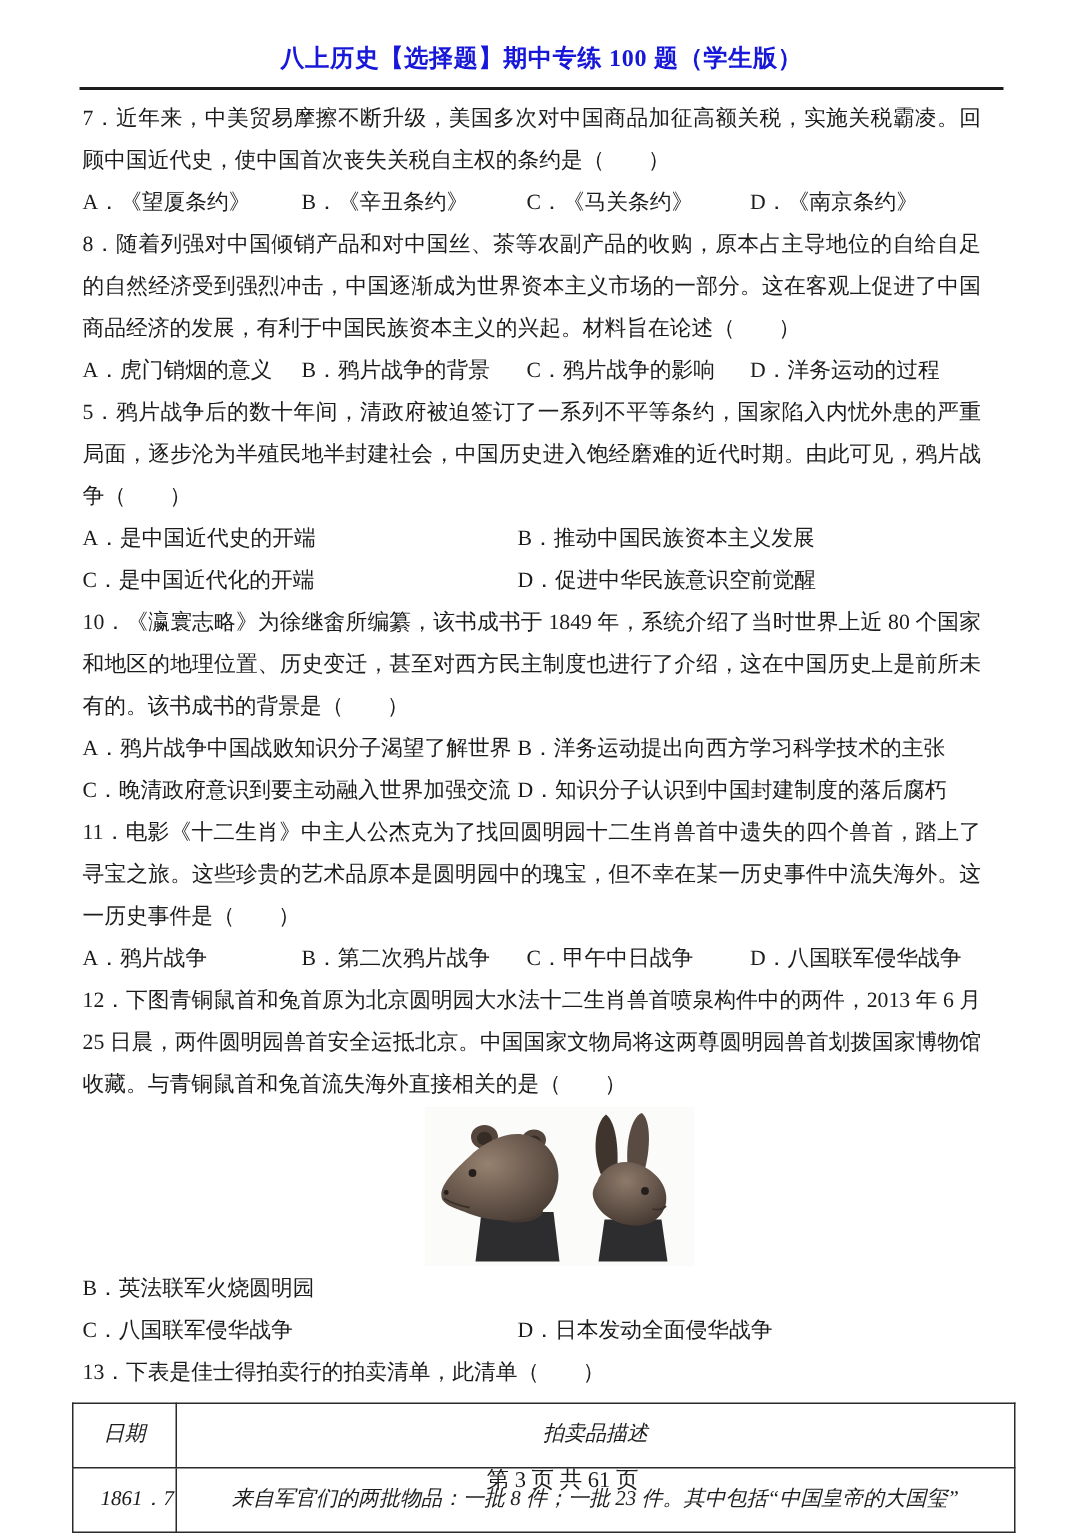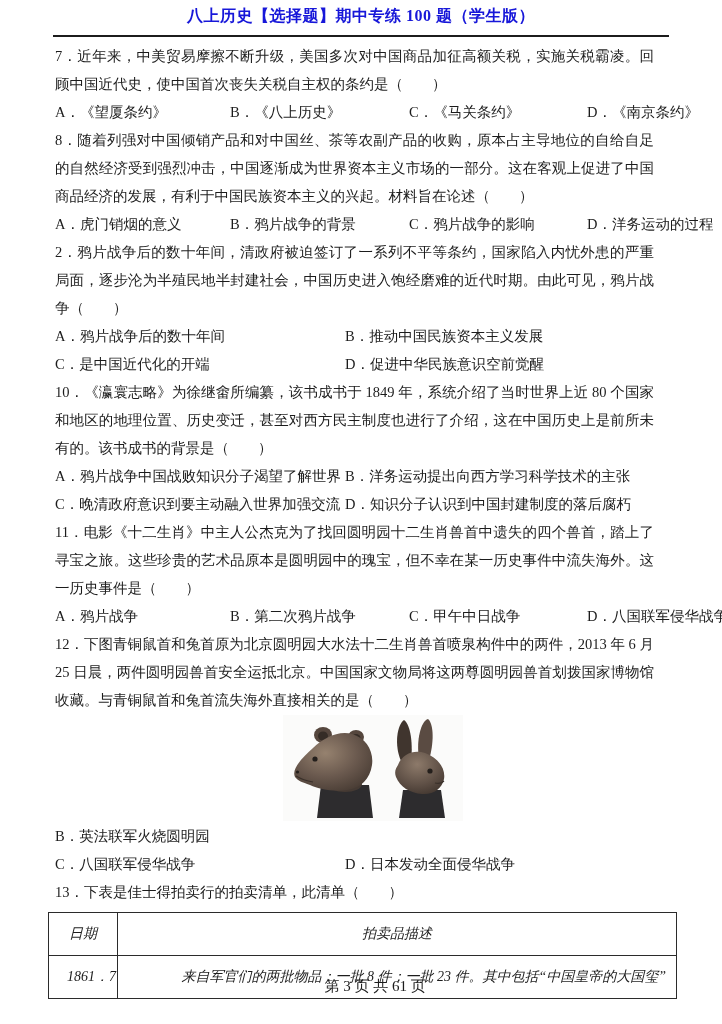--- a/index.html
+++ b/index.html
@@ -7,21 +7,21 @@
     position:relative;
     width:722px; height:1024px;
     margin:0 auto;
     background:#ffffff;
     font-family:"Liberation Serif","DejaVu Serif",serif;
     color:#1c1c1c;
     overflow:hidden;
     box-sizing:border-box;
   }
   .doc-title {
-    padding-top:6px;
+    padding-top:29px;
     text-align:center;
     font-size:16px;
     font-weight:bold;
     color:#1717d9;
     letter-spacing:0.5px;
   }
   .title-rule {
     margin:8px 0 0 53px;
     width:616px;
     height:0;
@@ -34,21 +34,20 @@
   }
   .qtext {
     margin:0;
     text-align:justify;
     text-justify:inter-ideograph;
   }
   .opts-4 {
     display:grid;
     grid-template-columns:146px 150px 149px auto;
     line-height:28px;
-    gap:29px;
   }
   .opts-2 {
     display:grid;
     grid-template-columns:290px auto;
     line-height:28px;
   }
   .opts-4 span, .opts-2 span { white-space:nowrap; }
   .figure-wrap {
     margin:1px 0 1px 228px;
     width:180px; height:106px;
@@ -63,21 +62,21 @@
     table-layout:fixed;
     border-radius:11px;
   }
   .qtable th, .qtable td {
     border:1.5px solid #2b2b2b;
     font-weight:normal;
   }
   .qtable th { height:40px; text-align:center; }
   .qtable td { height:38px; }
   .col-date { width:66px; text-align:right; }
-  .cell-desc { padding:2px 10px; text-align:right; }
+  .cell-desc { padding:2px 10px; text-align:center; }
   .page-footer {
     position:absolute;
     left:0; right:0; top:977px;
     text-align:center;
     font-size:15px;
     color:#1c1c1c;
     margin-left:28px;
   }
 </style>
 </head>
@@ -87,40 +86,40 @@
 
   <div class="doc-title">八上历史【选择题】期中专练 100 题（学生版）</div>
   <div class="title-rule"></div>
 
   <div class="content">
 
     <div>
       <p class="qtext">7．近年来，中美贸易摩擦不断升级，美国多次对中国商品加征高额关税，实施关税霸凌。回顾中国近代史，使中国首次丧失关税自主权的条约是（　　）</p>
       <div class="opts-4">
         <span>A．《望厦条约》</span>
-        <span>B．《八上历史》</span>
+        <span>B．《辛丑条约》</span>
         <span>C．《马关条约》</span>
         <span>D．《南京条约》</span>
       </div>
     </div>
 
     <div>
       <p class="qtext">8．随着列强对中国倾销产品和对中国丝、茶等农副产品的收购，原本占主导地位的自给自足的自然经济受到强烈冲击，中国逐渐成为世界资本主义市场的一部分。这在客观上促进了中国商品经济的发展，有利于中国民族资本主义的兴起。材料旨在论述（　　）</p>
       <div class="opts-4">
         <span>A．虎门销烟的意义</span>
         <span>B．鸦片战争的背景</span>
         <span>C．鸦片战争的影响</span>
         <span>D．洋务运动的过程</span>
       </div>
     </div>
 
     <div>
-      <p class="qtext">2．鸦片战争后的数十年间，清政府被迫签订了一系列不平等条约，国家陷入内忧外患的严重局面，逐步沦为半殖民地半封建社会，中国历史进入饱经磨难的近代时期。由此可见，鸦片战争（　　）</p>
-      <div class="opts-2">
-        <span>A．鸦片战争后的数十年间</span>
+      <p class="qtext">5．鸦片战争后的数十年间，清政府被迫签订了一系列不平等条约，国家陷入内忧外患的严重局面，逐步沦为半殖民地半封建社会，中国历史进入饱经磨难的近代时期。由此可见，鸦片战争（　　）</p>
+      <div class="opts-2">
+        <span>A．是中国近代史的开端</span>
         <span>B．推动中国民族资本主义发展</span>
       </div>
       <div class="opts-2">
         <span>C．是中国近代化的开端</span>
         <span>D．促进中华民族意识空前觉醒</span>
       </div>
     </div>
 
     <div>
       <p class="qtext">10．《瀛寰志略》为徐继畬所编纂，该书成书于 1849 年，系统介绍了当时世界上近 80 个国家和地区的地理位置、历史变迁，甚至对西方民主制度也进行了介绍，这在中国历史上是前所未有的。该书成书的背景是（　　）</p>

